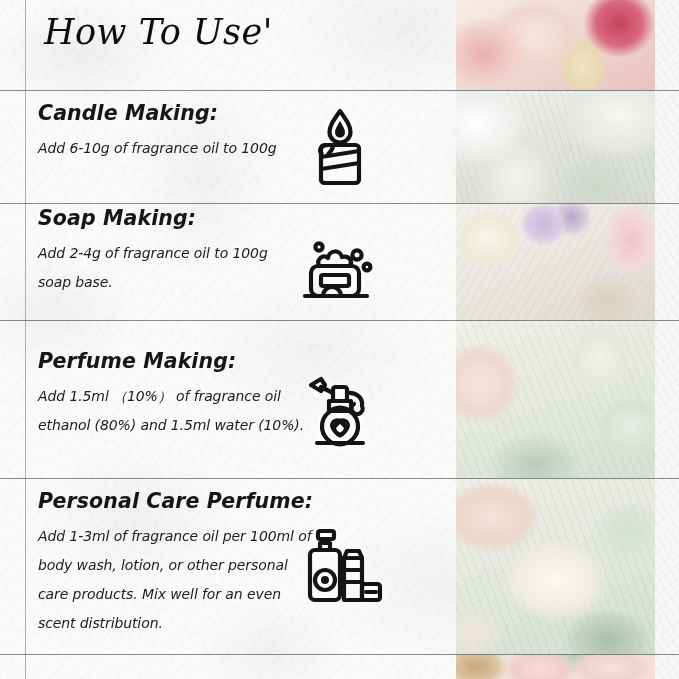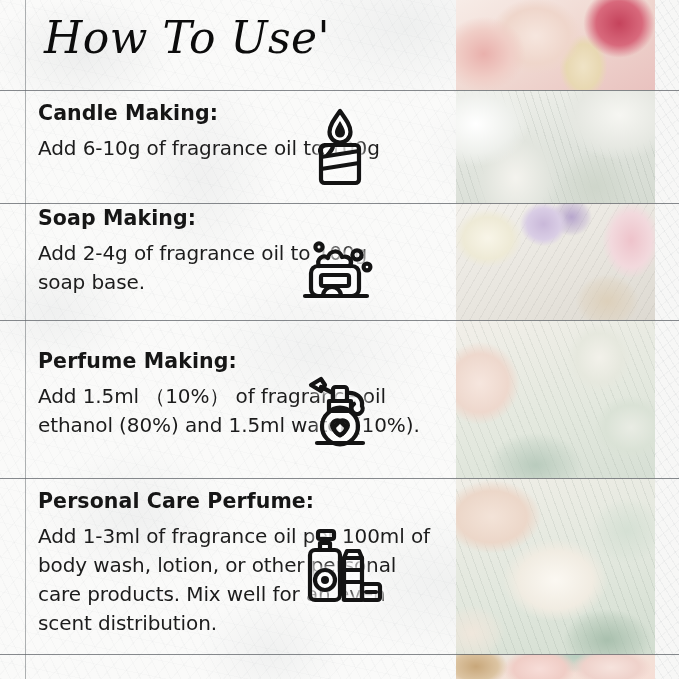--- a/index.html
+++ b/index.html
@@ -59,44 +59,45 @@
   }
 
   
   .title {
     position: absolute;
     left: 44px;
     top: 12px;
     font-family: "DejaVu Serif", "Liberation Serif", serif;
     font-style: italic;
     font-weight: 400;
-    font-size: 44px;
+    font-size: 35px;
     letter-spacing: 0.5px;
     color: #0c0c0c;
     white-space: nowrap;
   }
 
   
   .row {
     position: absolute;
     left: 38px;
     width: 410px;
+    font-style: italic;
   }
   .row-heading {
     font-family: "DejaVu Sans", sans-serif;
     font-weight: bold;
     font-size: 20.5px;
     letter-spacing: 0.1px;
     color: #161616;
     white-space: nowrap;
   }
   .row-body {
     font-family: "DejaVu Sans", sans-serif;
     font-weight: 400;
-    font-size: 20px;
+    font-size: 14px;
     line-height: 29px;
     letter-spacing: -0.1px;
     color: #1c1c1c;
     margin-top: 9px;
   }
   .row-body .ln { display: block; white-space: nowrap; }
 
   
   .img-col {
     position: absolute;

